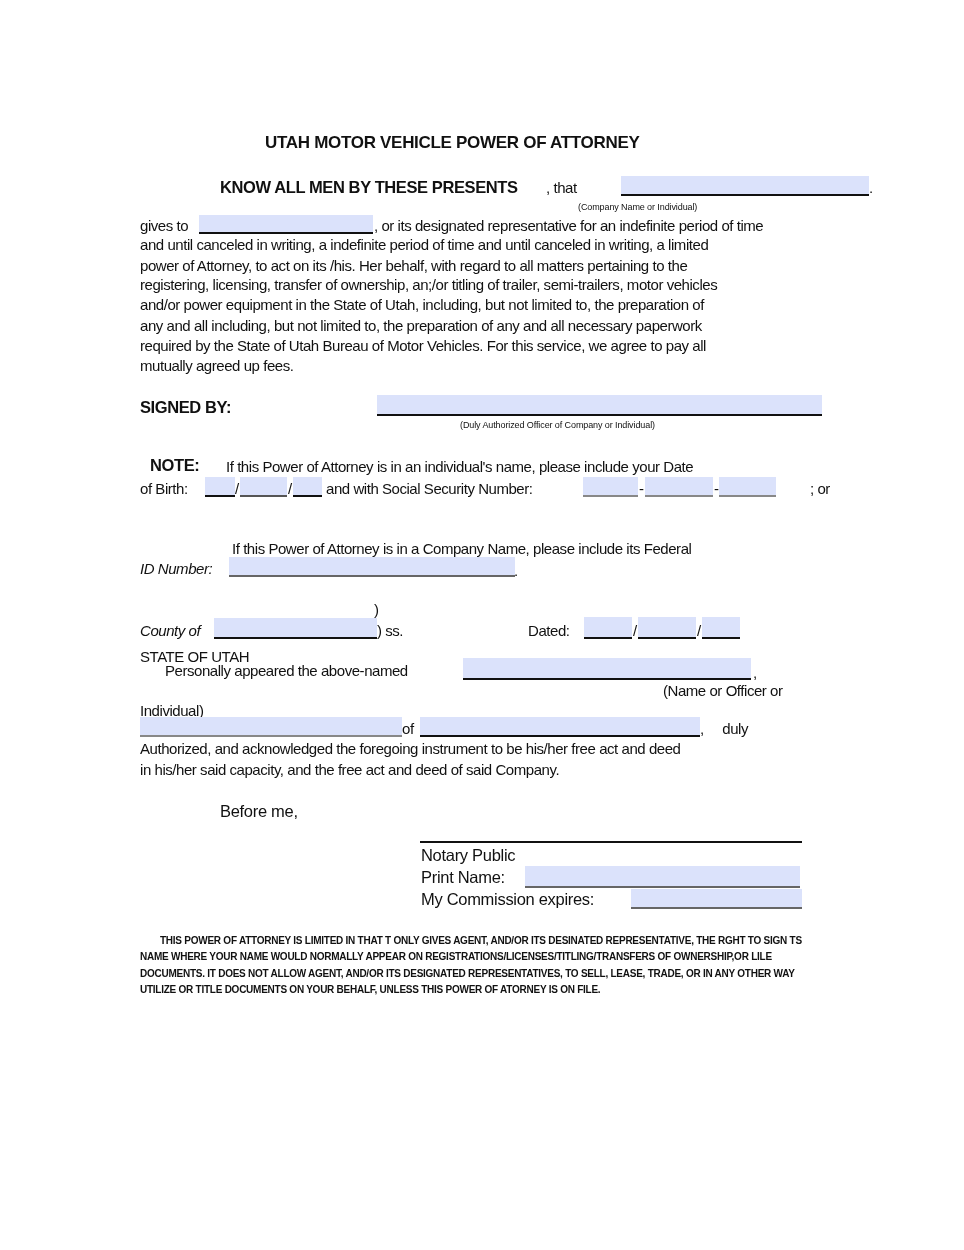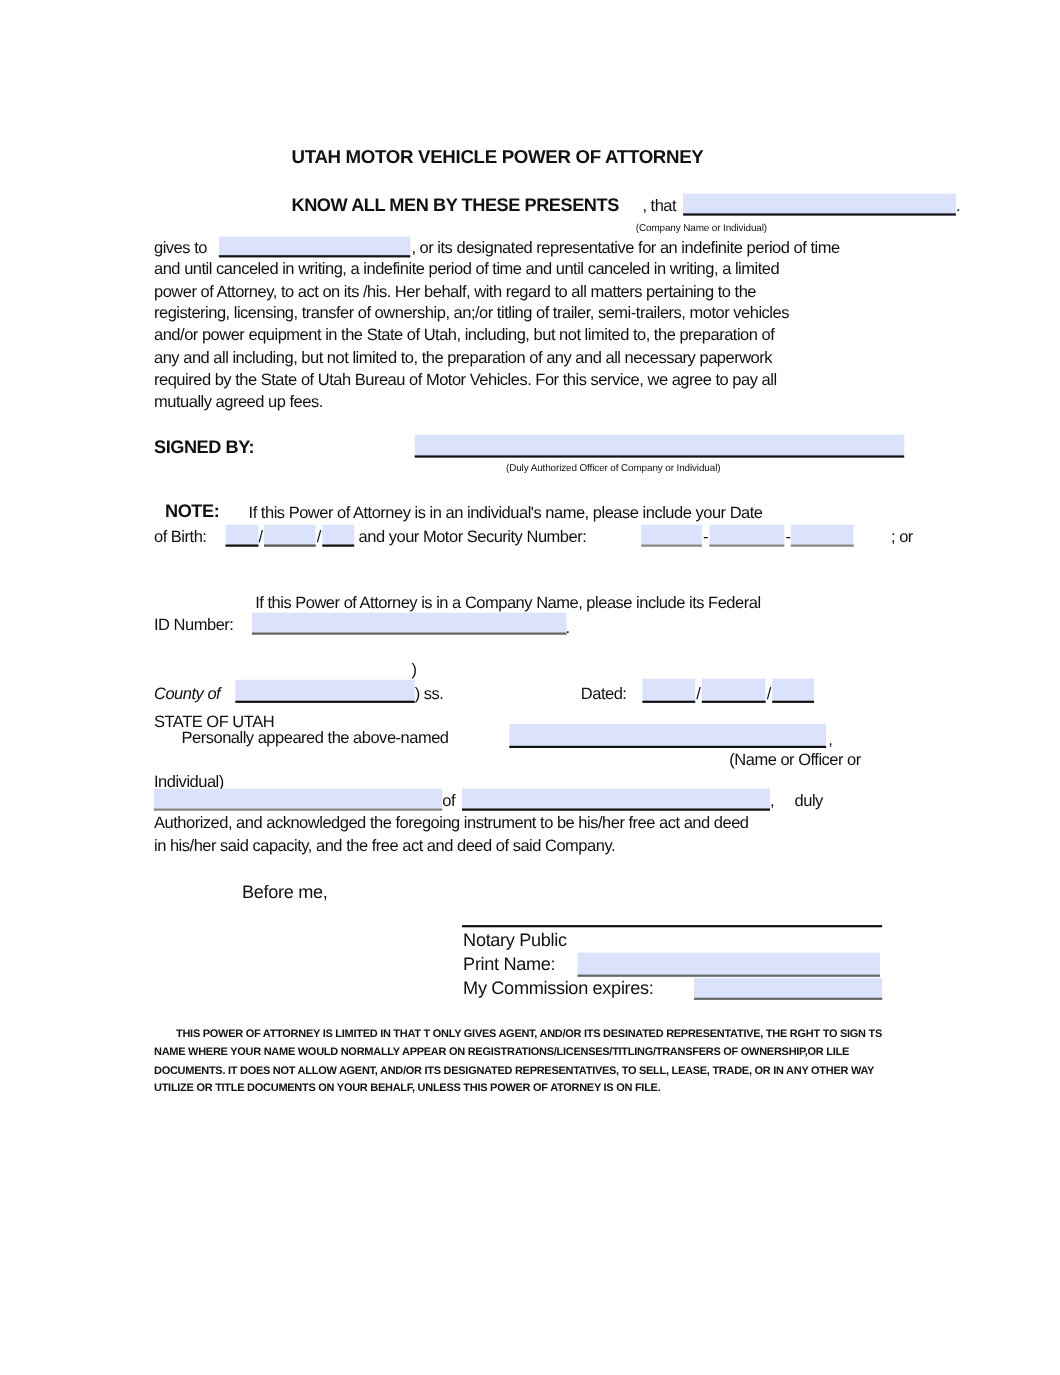--- a/index.html
+++ b/index.html
@@ -13,22 +13,22 @@
   .tiny { font-size:9px; letter-spacing:-0.1px; }
   .notary { font-size:16.5px; letter-spacing:-0.3px; }
   .caps { font-size:10px; font-weight:bold; letter-spacing:-0.25px; line-height:16.3px; white-space:normal; width:690px; }
   .line { position:absolute; background:#111; }
 </style>
 </head>
 <body>
 
 <div class="abs title" style="left:265px; top:133px;">UTAH MOTOR VEHICLE POWER OF  ATTORNEY</div>
 
-<div class="abs bold16" style="left:220px; top:178px;margin-left:45px;">KNOW ALL MEN BY THESE PRESENTS</div>
-<div class="abs body" style="left:546px; top:178px;margin-left:38px;">, that</div>
+<div class="abs bold16" style="left:220px; top:178px;">KNOW ALL MEN BY THESE PRESENTS</div>
+<div class="abs body" style="left:546px; top:178px;">, that</div>
 <input class="field" style="left: 621px; top: 176px; width: 248px; height: 20px; border-top: none; border-right: none; border-left: none; border-image: initial; border-bottom: 2px solid rgb(17, 17, 17);" value="">
 <div class="abs body" style="left:869px; top:178px;">.</div>
 <div class="abs tiny" style="left:578px; top:202px;">(Company Name or Individual)</div>
 
 <div class="abs body" style="left:140px; top:216px;">gives to</div>
 <input class="field" style="left: 199px; top: 215px; width: 174px; height: 19px; border-top: none; border-right: none; border-left: none; border-image: initial; border-bottom: 2px solid rgb(17, 17, 17);" value="">
 <div class="abs body" style="left:374px; top:216px;">, or its designated representative for an indefinite period of time</div>
 <div class="abs body" style="left:140px; top:235px;">and until canceled in writing, a indefinite period of time and until canceled in writing, a limited</div>
 <div class="abs body" style="left:140px; top:256px;">power of Attorney, to act on its /his. Her behalf, with regard to all matters pertaining to the</div>
 <div class="abs body" style="left:140px; top:275px;">registering, licensing, transfer of ownership, an;/or titling of trailer, semi-trailers, motor vehicles</div>
@@ -42,30 +42,30 @@
 <div class="abs tiny" style="left:460px; top:420px;">(Duly Authorized Officer of Company or Individual)</div>
 
 <div class="abs bold16" style="left:150px; top:456px;">NOTE:</div>
 <div class="abs body" style="left:226px; top:457px;">If this Power of Attorney is in an individual's name, please include your Date</div>
 <div class="abs body" style="left:140px; top:479px;">of Birth:</div>
 <input class="field" style="left: 205px; top: 477px; width: 30px; height: 20px; border-top: none; border-right: none; border-left: none; border-image: initial; border-bottom: 2px solid rgb(17, 17, 17);" value="">
 <div class="abs body" style="left:235px; top:479px;">/</div>
 <input class="field" style="left: 240px; top: 477px; width: 47px; height: 20px; border-top: none; border-right: none; border-left: none; border-image: initial; border-bottom: 2px solid rgb(85, 85, 85);" value="">
 <div class="abs body" style="left:288px; top:479px;">/</div>
 <input class="field" style="left: 293px; top: 477px; width: 29px; height: 20px; border-top: none; border-right: none; border-left: none; border-image: initial; border-bottom: 2px solid rgb(17, 17, 17);" value="">
-<div class="abs body" style="left:326px; top:479px;">and your Motor Security Number:</div>
+<div class="abs body" style="left:326px; top:479px;">and with Social Security Number:</div>
 <input class="field" style="left: 583px; top: 477px; width: 55px; height: 20px; border-top: none; border-right: none; border-left: none; border-image: initial; border-bottom: 2px solid rgb(136, 136, 136);" value="">
 <div class="abs body" style="left:639px; top:479px;">-</div>
 <input class="field" style="left: 645px; top: 477px; width: 68px; height: 20px; border-top: none; border-right: none; border-left: none; border-image: initial; border-bottom: 2px solid rgb(136, 136, 136);" value="">
 <div class="abs body" style="left:714px; top:479px;">-</div>
 <input class="field" style="left: 719px; top: 477px; width: 57px; height: 20px; border-top: none; border-right: none; border-left: none; border-image: initial; border-bottom: 2px solid rgb(136, 136, 136);" value="">
 <div class="abs body" style="left:777px; top:479px;padding-left:33px;">; or</div>
 
 <div class="abs body" style="left:232px; top:539px;">If this Power of Attorney is in a Company Name, please include its Federal</div>
-<div class="abs body" style="left:140px; top:559px;">ID Number:</div>
+<div class="abs body" style="left:140px; top:559px;font-style:italic;">ID Number:</div>
 <input class="field" style="left: 229px; top: 557px; width: 286px; height: 20px; border-top: none; border-right: none; border-left: none; border-image: initial; border-bottom: 2px solid rgb(102, 102, 102);" value="">
 <div class="abs body" style="left:514px; top:561px;">.</div>
 
 <div class="abs body" style="left:140px; top:599px;margin-top:48px;">STATE OF UTAH</div>
 <div class="abs body" style="left:374px; top:600px;">)</div>
 <div class="abs body" style="left:140px; top:621px;font-style:italic;">County of</div>
 <input class="field" style="left: 214px; top: 618px; width: 163px; height: 21px; border-top: none; border-right: none; border-left: none; border-image: initial; border-bottom: 2px solid rgb(17, 17, 17);" value="">
 <div class="abs body" style="left:377px; top:621px;">) ss.</div>
 <div class="abs body" style="left:528px; top:621px;">Dated:</div>
 <input class="field" style="left: 584px; top: 617px; width: 48px; height: 22px; border-top: none; border-right: none; border-left: none; border-image: initial; border-bottom: 2px solid rgb(17, 17, 17);" value="">

